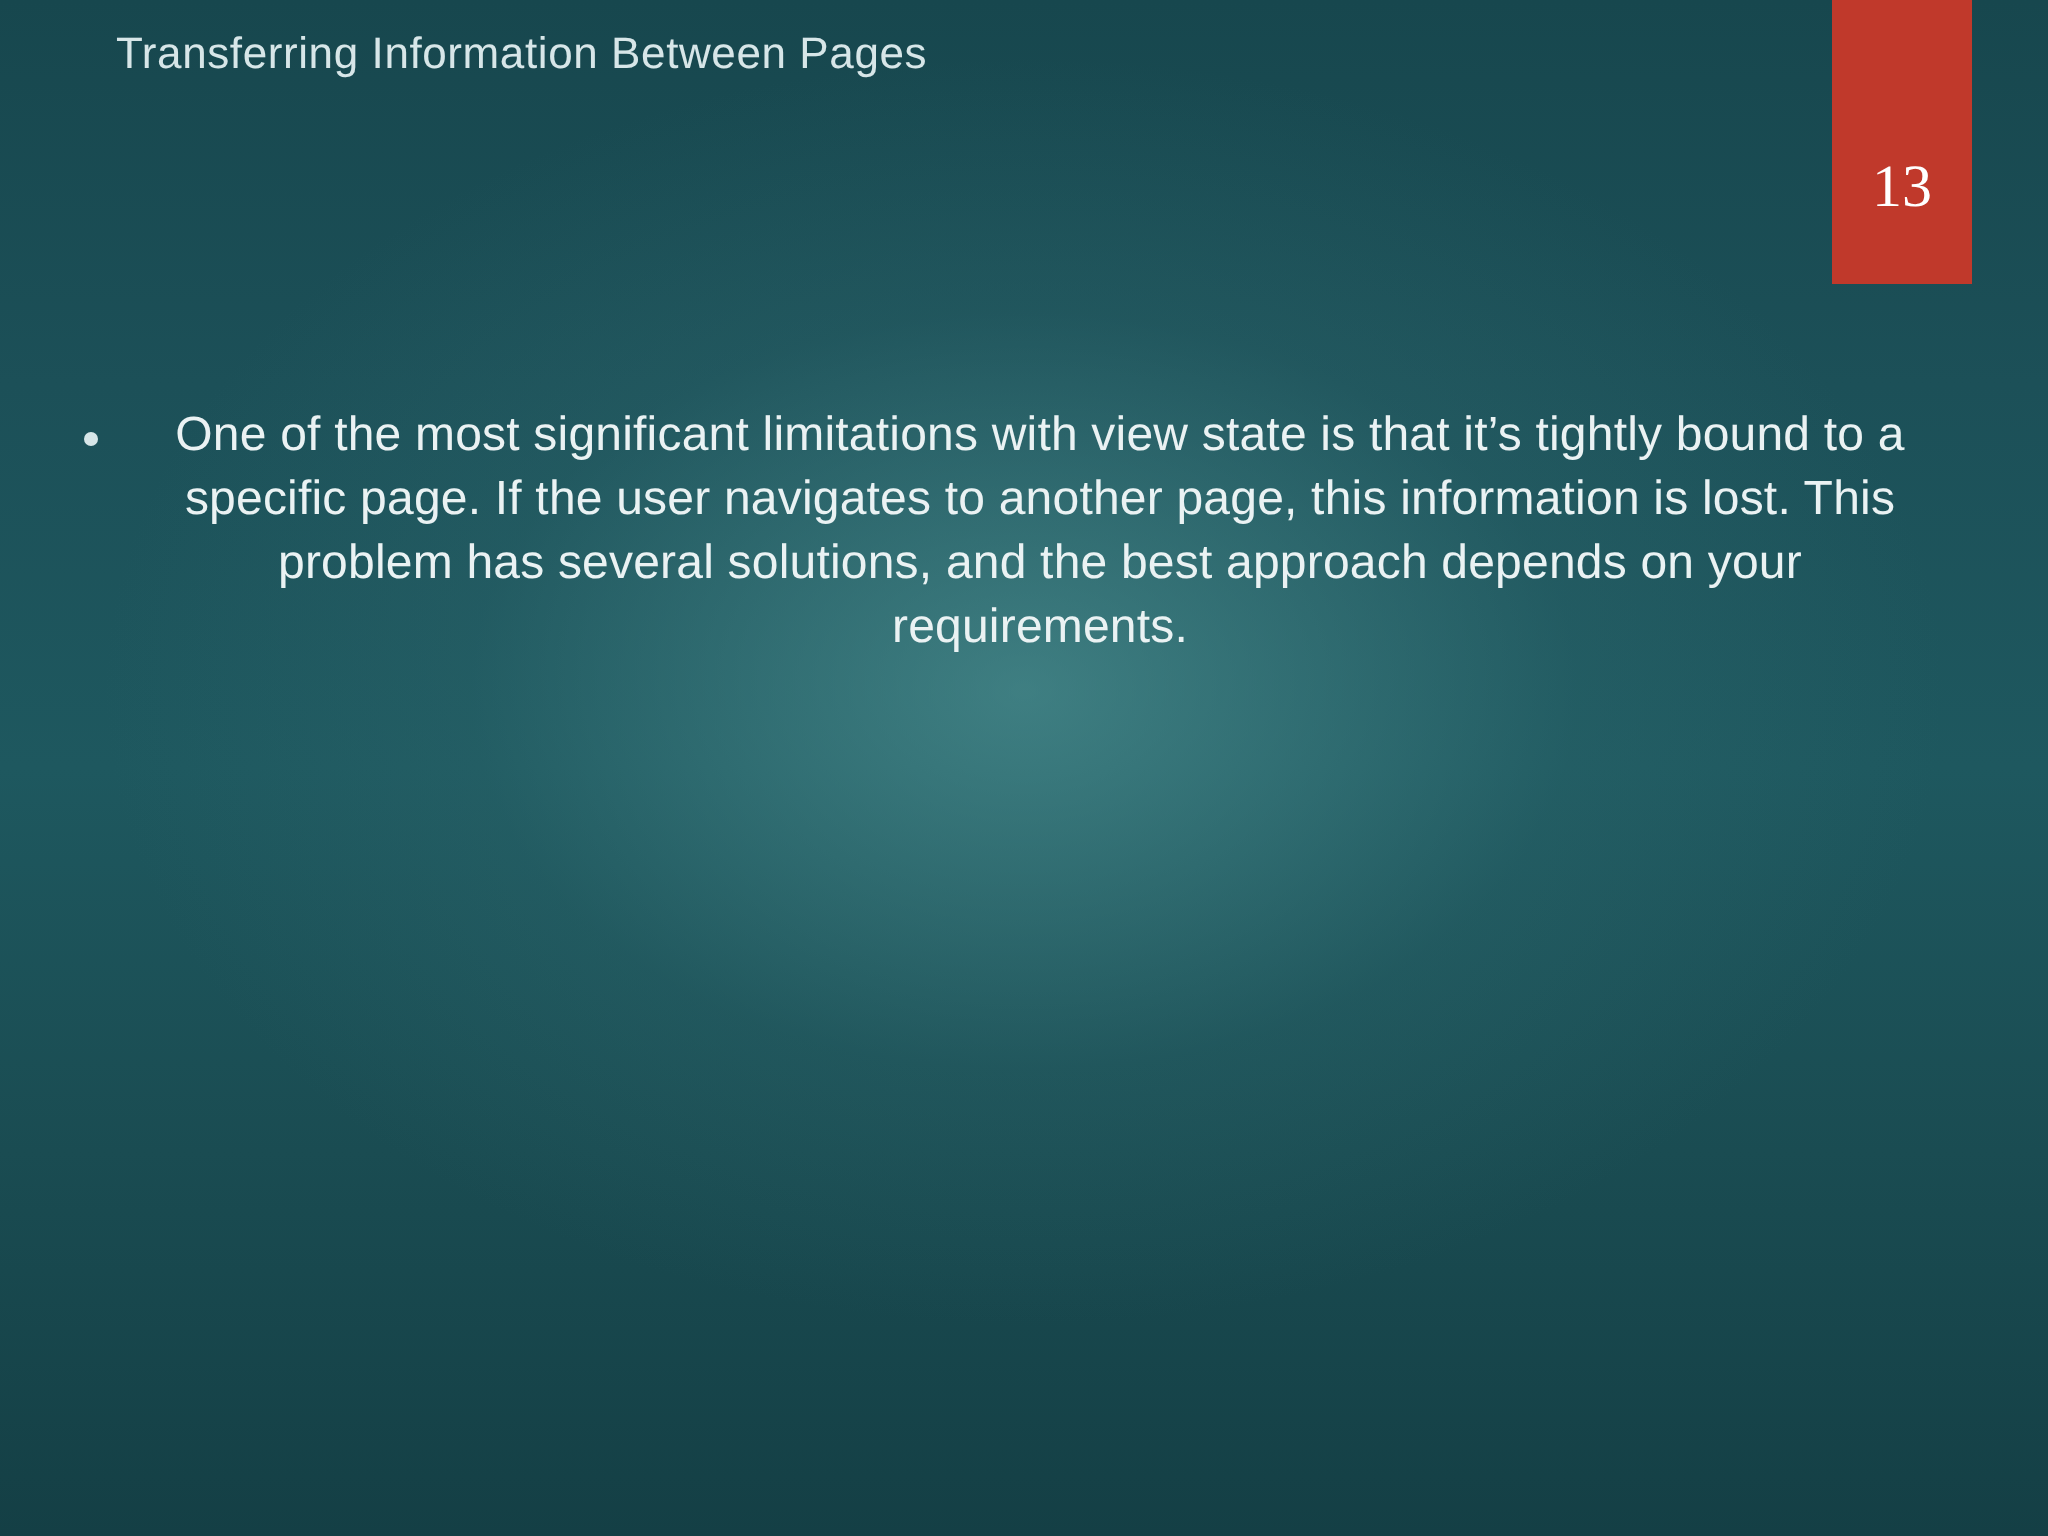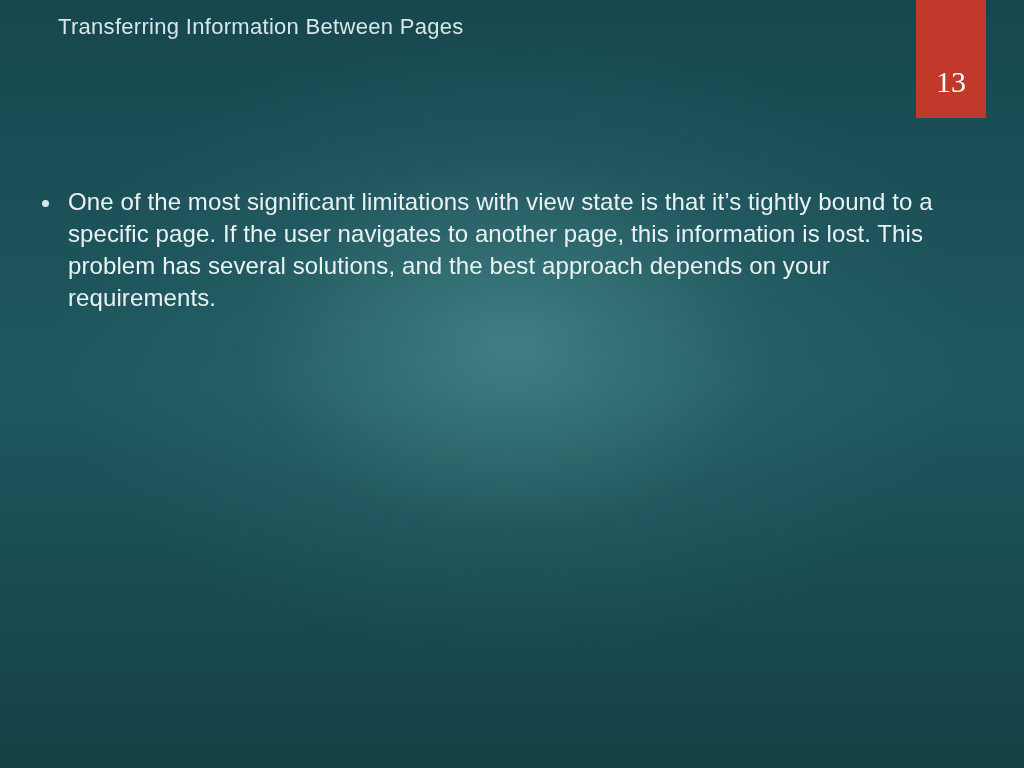--- a/index.html
+++ b/index.html
@@ -22,38 +22,39 @@
       font-size: 22px;
       font-weight: 300;
       letter-spacing: 0.3px;
       color: #d7e6e8;
     }
     .page-badge {
       position: absolute;
       top: 0;
       right: 38px;
       width: 70px;
-      height: 118px;
+      height: 142px;
       background: #c0392b;
       display: flex;
       align-items: center;
       justify-content: center;
       padding-top: 46px;
     }
     .page-number {
       font-family: Georgia, "Times New Roman", serif;
       font-size: 30px;
       color: #ffffff;
       font-weight: 400;
     }
     .body {
       position: absolute;
-      top: 186px;
+      top: 202px;
       left: 68px;
       right: 52px;
+      text-align: center;
     }
     .bullet-row {
       display: flex;
       align-items: flex-start;
     }
     .bullet-dot {
       flex: 0 0 auto;
       width: 7px;
       height: 7px;
       border-radius: 50%;

